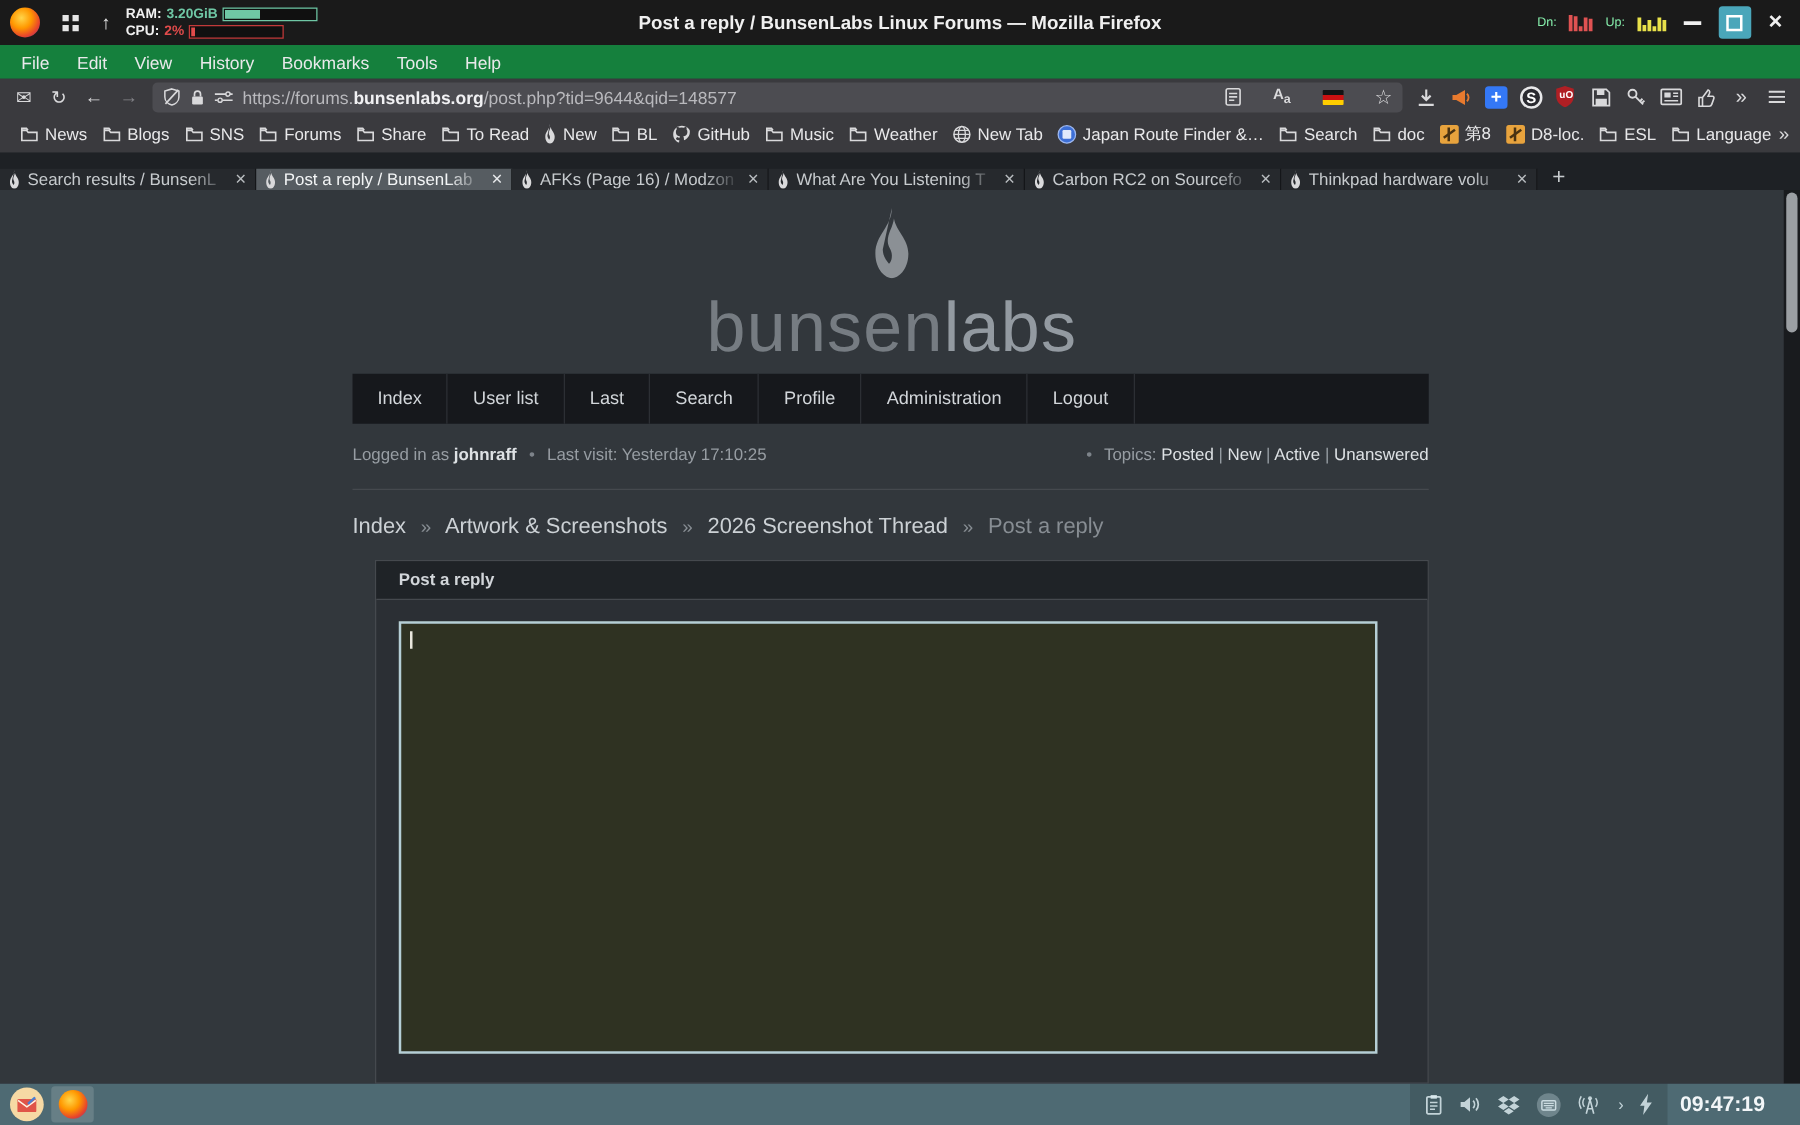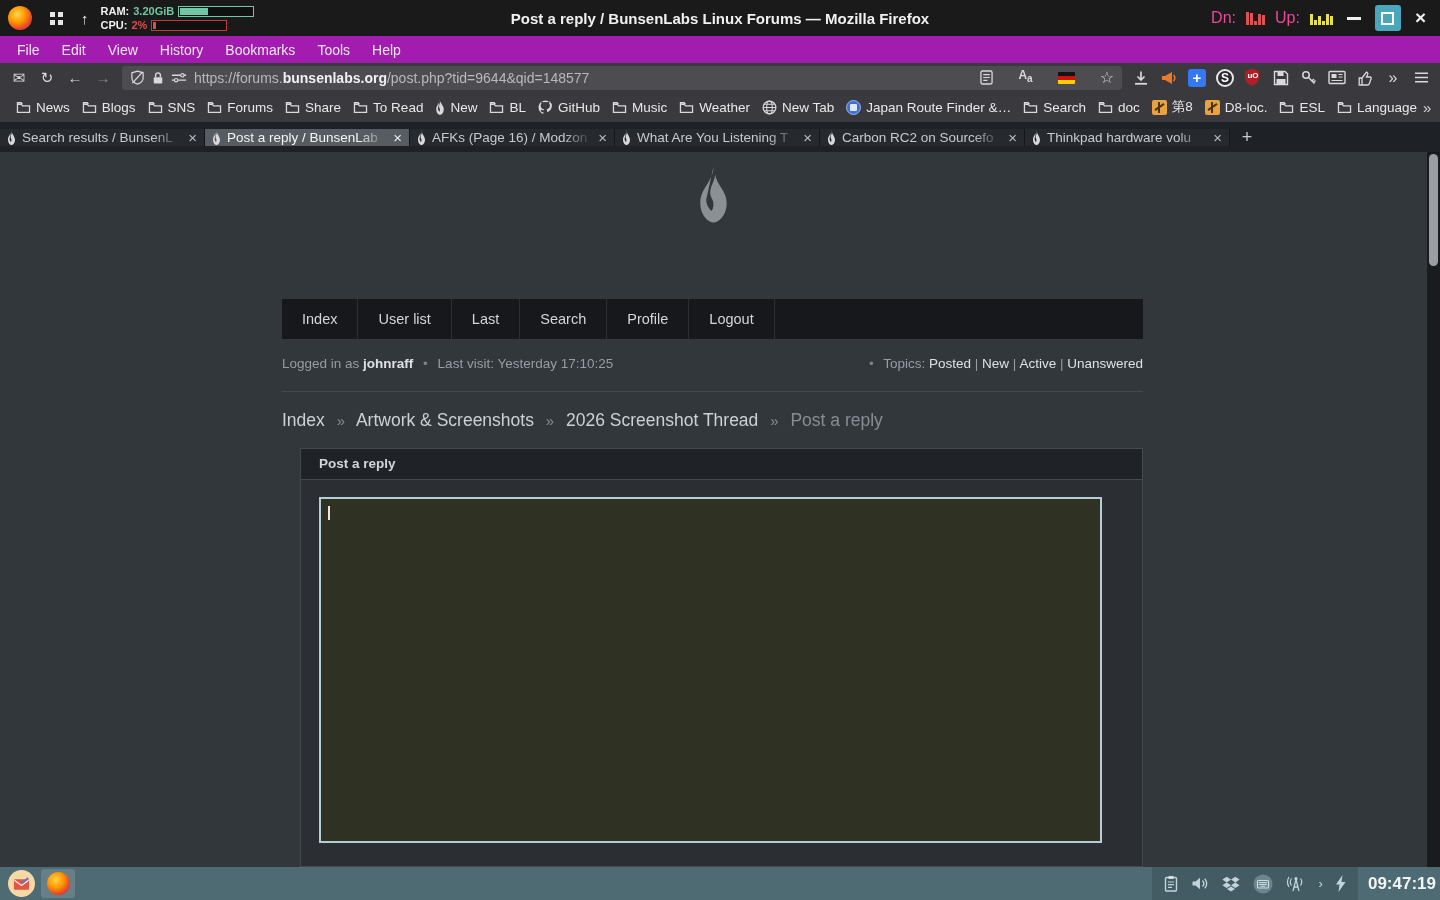--- a/index.html
+++ b/index.html
@@ -22,32 +22,32 @@
   .val-cpu{color:#e04b4b;}
   .meter{width:74px;height:9px;border:1px solid;position:relative;background:#101010;}
   .meter.ram{border-color:#6fc7a5;}
   .meter.cpu{border-color:#c23a3a;}
   .meter .fill{position:absolute;left:1px;top:1px;bottom:1px;}
   .meter.ram .fill{background:#6fc7a5;}
   .meter.cpu .fill{background:#e04b4b;}
   #win-title{left:0;right:0;top:0;height:36px;display:flex;align-items:center;justify-content:center;
              color:#f0f0f0;font-size:15px;font-weight:bold;pointer-events:none;}
   .panel-right{margin-left:auto;display:flex;align-items:center;gap:10px;padding-right:10px;position:relative;z-index:2;}
-  .netlabel{color:#ec4899;font-size:16px;}
+  .netlabel{color:#86efac;font-size:10px;}
   .bars{display:inline-flex;align-items:flex-end;gap:1px;height:14px;}
   .bars i{width:3px;display:block;background:currentColor;}
   .bars.dn{color:#e05252;}
   .bars.up{color:#e8e14a;}
   .btn-min{width:14px;height:3px;background:#f0f0f0;margin:0 4px;}
   .btn-max{width:26px;height:26px;background:#4aa6ba;border-radius:3px;display:flex;align-items:center;justify-content:center;}
   .btn-max b{width:9px;height:9px;border:2px solid #fff;display:block;background:transparent;}
   .btn-close{color:#f0f0f0;font-size:19px;font-weight:bold;line-height:26px;padding:0 4px;}
 
   
-  #menubar{top:36px;left:0;width:1440px;height:27px;background:#a21caf;display:flex;align-items:center;
+  #menubar{top:36px;left:0;width:1440px;height:27px;background:#15803d;display:flex;align-items:center;
            color:#e9e9eb;font-size:14px;padding-left:6px;box-sizing:border-box;}
   #menubar span{padding:0 11px;}
 
   #navbar{top:63px;left:0;width:1440px;height:29px;background:#3a3a3e;display:flex;align-items:center;
           padding:0 6px;box-sizing:border-box;gap:2px;}
   .navbtn{width:26px;height:24px;display:flex;align-items:center;justify-content:center;color:#d9d9db;font-size:15px;}
   .navbtn.dim{color:#85858a;}
   #urlbar{flex:1 1 auto;height:24px;background:#4c4c51;border-radius:4px;display:flex;align-items:center;
           padding:0 8px;gap:7px;margin:0 4px;min-width:0;}
   #urlbar .url-text{font-size:14px;color:#b9b9bd;white-space:nowrap;overflow:hidden;}
@@ -72,21 +72,21 @@
                 padding:0 10px;box-sizing:border-box;color:#e8e8ea;font-size:13.5px;}
   .bm{display:flex;align-items:center;gap:5px;padding:0 6px;white-space:nowrap;}
   .bm-icon{display:flex;align-items:center;}
   .bm-jp{width:15px;height:15px;border-radius:50%;background:#3d6fd6;border:1px solid #9db7ee;box-sizing:border-box;position:relative;}
   .bm-jp b{position:absolute;left:3px;top:3px;width:7px;height:7px;background:#dfe8fb;border-radius:1px;}
   .bm-kanji{width:15px;height:15px;background:#e8a33d;border-radius:2px;position:relative;overflow:hidden;}
   .bm-kanji b{position:absolute;left:2px;top:6px;width:11px;height:2px;background:#4a3312;transform:rotate(-35deg);}
   .bm-kanji u{position:absolute;left:6px;top:2px;width:2px;height:11px;background:#4a3312;}
   .bm-overflow{margin-left:auto;color:#d9d9db;font-size:15px;padding-right:4px;}
 
-  #tabbar{top:122px;left:0;width:1440px;height:30px;background:#1e2125;display:flex;align-items:center;}
+  #tabbar{top:122px;left:0;width:1440px;height:30px;background:#1e2125;display:flex;align-items:flex-end;}
   .tab{width:205px;box-sizing:border-box;display:flex;align-items:center;gap:6px;padding:0 7px;
        background:#26292d;border-right:1px solid #141619;color:#c7cbce;font-size:13.5px;}
   .tab.active{background:#565c61;color:#f3f5f6;}
   .tab .t-title{flex:1;white-space:nowrap;overflow:hidden;min-width:0;
         -webkit-mask-image:linear-gradient(90deg,#000 82%,transparent);mask-image:linear-gradient(90deg,#000 82%,transparent);}
   .tab .t-close{color:#b9bdc0;font-size:15px;}
   .tab.active .t-close{color:#e8eaec;}
   .newtab{width:34px;display:flex;align-items:center;justify-content:center;color:#c7cbce;font-size:18px;}
 
   
@@ -130,21 +130,21 @@
   
   #taskbar{bottom:0;left:0;width:1440px;height:33px;background:#4e6a73;display:flex;align-items:center;}
   .task-launch{display:flex;align-items:center;gap:6px;margin-left:8px;}
   .mail-orb{width:27px;height:27px;border-radius:50%;background:#f6d9a4;display:flex;align-items:center;justify-content:center;}
   .task-ff{width:34px;height:29px;border-radius:3px;background:rgba(255,255,255,.14);
            display:flex;align-items:center;justify-content:center;}
   .task-ff .ff-orb{margin:0;width:23px;height:23px;}
   #tray{margin-left:auto;height:33px;display:flex;align-items:center;gap:13px;padding:0 12px;
         background:rgba(0,0,0,.14);color:rgba(223,238,243,.82);}
   #tray .tri{font-size:13px;}
-  #clock{padding:0 4px 0 10px;color:#f2f6f8;font-size:17px;font-weight:bold;}
+  #clock{padding:0 28px 0 10px;color:#f2f6f8;font-size:17px;font-weight:bold;}
 
   svg.ic{display:block;}
 </style>
 </head>
 <body>
 
 <svg width="0" height="0" style="position:absolute">
   <defs>
     <symbol id="sym-folder" viewBox="0 0 16 14">
       <path d="M1.5 3.5 h4 l1.5 1.8 h7.5 v7 h-13 z M1.5 3.5 v-1.7 h4 l1.3 1.7" fill="none" stroke="currentColor" stroke-width="1.4"></path>
@@ -602,28 +602,30 @@
   </div>
   <div class="newtab">+</div>
 </div>
 
 <div id="page" class="abs">
 
   <div class="logo-wrap abs">
     <svg class="ic" width="33" height="57" style="margin:0 auto;color:#8b9095">
         <use href="#sym-flame"></use>
       </svg>
+    <div class="wordmark"><span class="wm-a">bunsen</span><span class="wm-b">labs</span></div>
   </div>
 
   <div id="forum-nav" class="abs">
     <span class="fn-item">Index</span>
     <span class="fn-item">User list</span>
     <span class="fn-item">Last</span>
     <span class="fn-item">Search</span>
     <span class="fn-item">Profile</span>
+    <span class="fn-item">Administration</span>
     <span class="fn-item">Logout</span>
     <span class="fn-fill"></span>
   </div>
 
   <div id="status-row" class="abs">
     <span>
       <span>Logged in as</span>
       <b>johnraff</b>
       <span class="dot">•</span>
       <span>Last visit: Yesterday 17:10:25</span>

